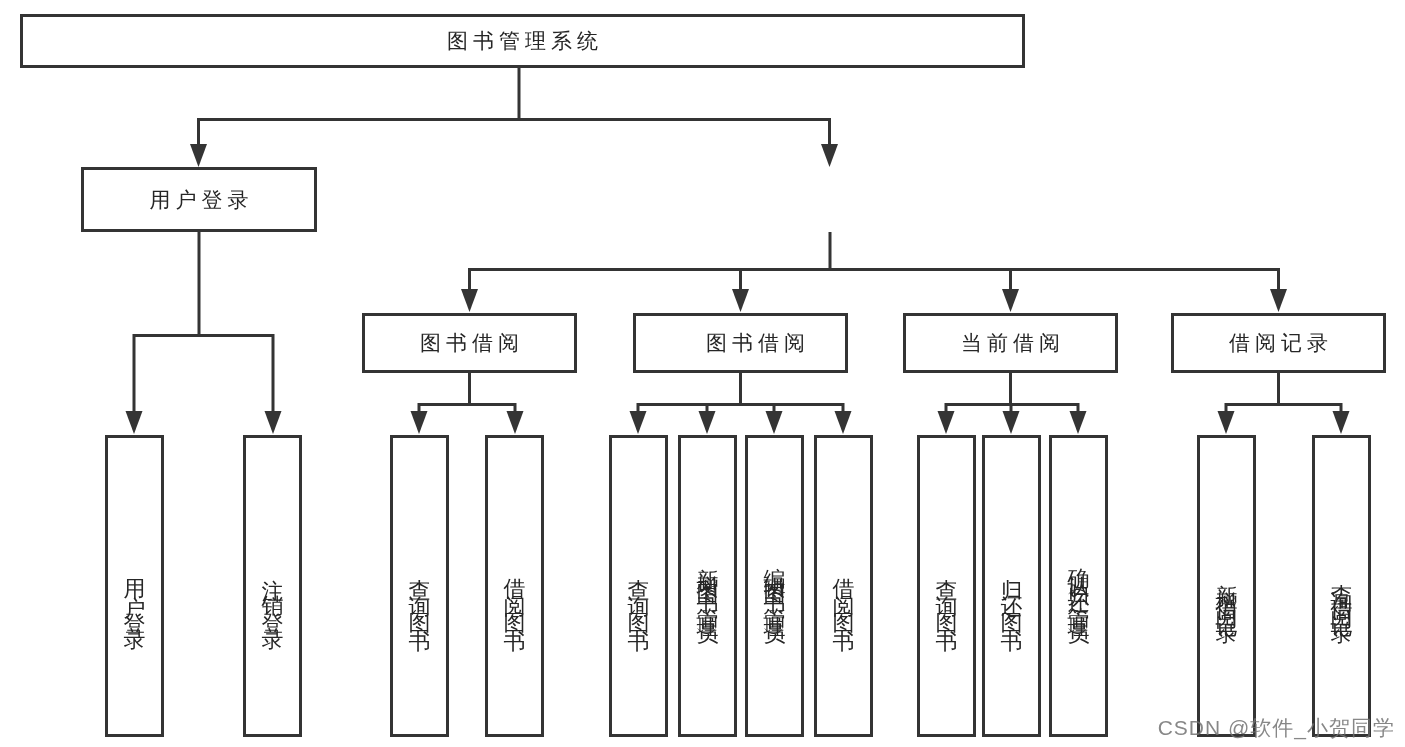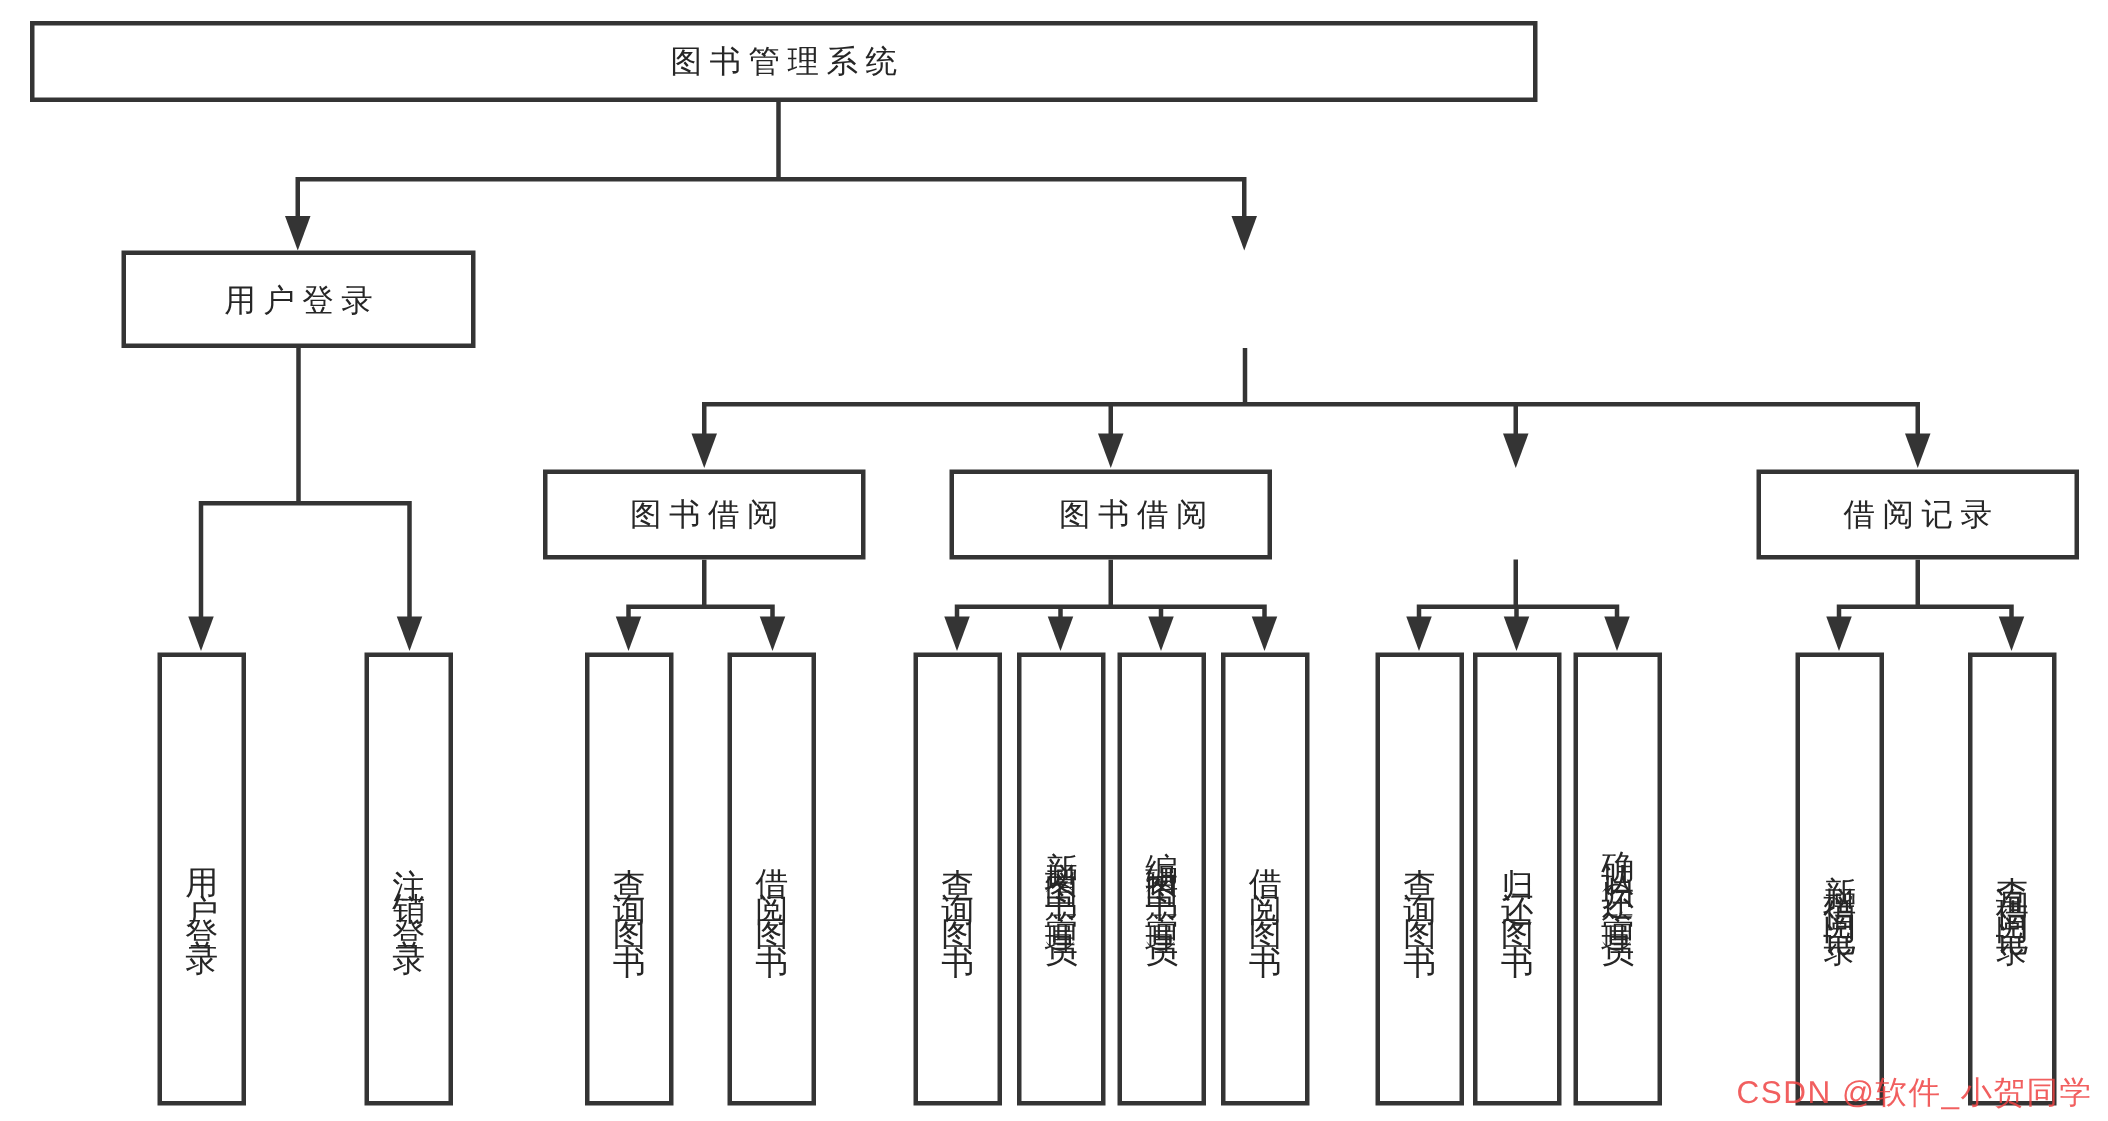--- a/index.html
+++ b/index.html
@@ -48,21 +48,21 @@
   .lf-u1{left:105px;} .lf-u2{left:243px;}
   .lf-r1{left:390px;} .lf-r2{left:485px;}
   .lf-b1{left:609px;} .lf-b2{left:678px;} .lf-b3{left:745px;} .lf-b4{left:814px;}
   .lf-c1{left:917px;} .lf-c2{left:982px;} .lf-c3{left:1049px;}
   .lf-d1{left:1197px;} .lf-d2{left:1312px;}
   .watermark{
     position:absolute;
     right:10px;bottom:5px;
     font-size:21px;
     letter-spacing:1px;
-    color:#ef4444;
+    color:#737373;
     opacity:.85;
     z-index:5;
     white-space:nowrap;
     text-align:center;
   }
 </style>
 </head>
 <body>
 
 <div class="canvas">
@@ -114,20 +114,23 @@
   <div class="box n-l2a">
     <span class="h-label">用户登录</span>
   </div>
 
   <div class="box n-l3a">
     <span class="h-label">图书借阅</span>
   </div>
   <div class="box n-l3b">
     <span class="h-label">图书借阅</span>
   </div>
+  <div class="box n-l3c">
+    <span class="h-label">当前借阅</span>
+  </div>
   <div class="box n-l3d">
     <span class="h-label">借阅记录</span>
   </div>
 
   <div class="box leaf lf-u1">
     <span class="v-label sp-wide">用户登录</span>
   </div>
   <div class="box leaf lf-u2">
     <span class="v-label sp-wide">注销登录</span>
   </div>

